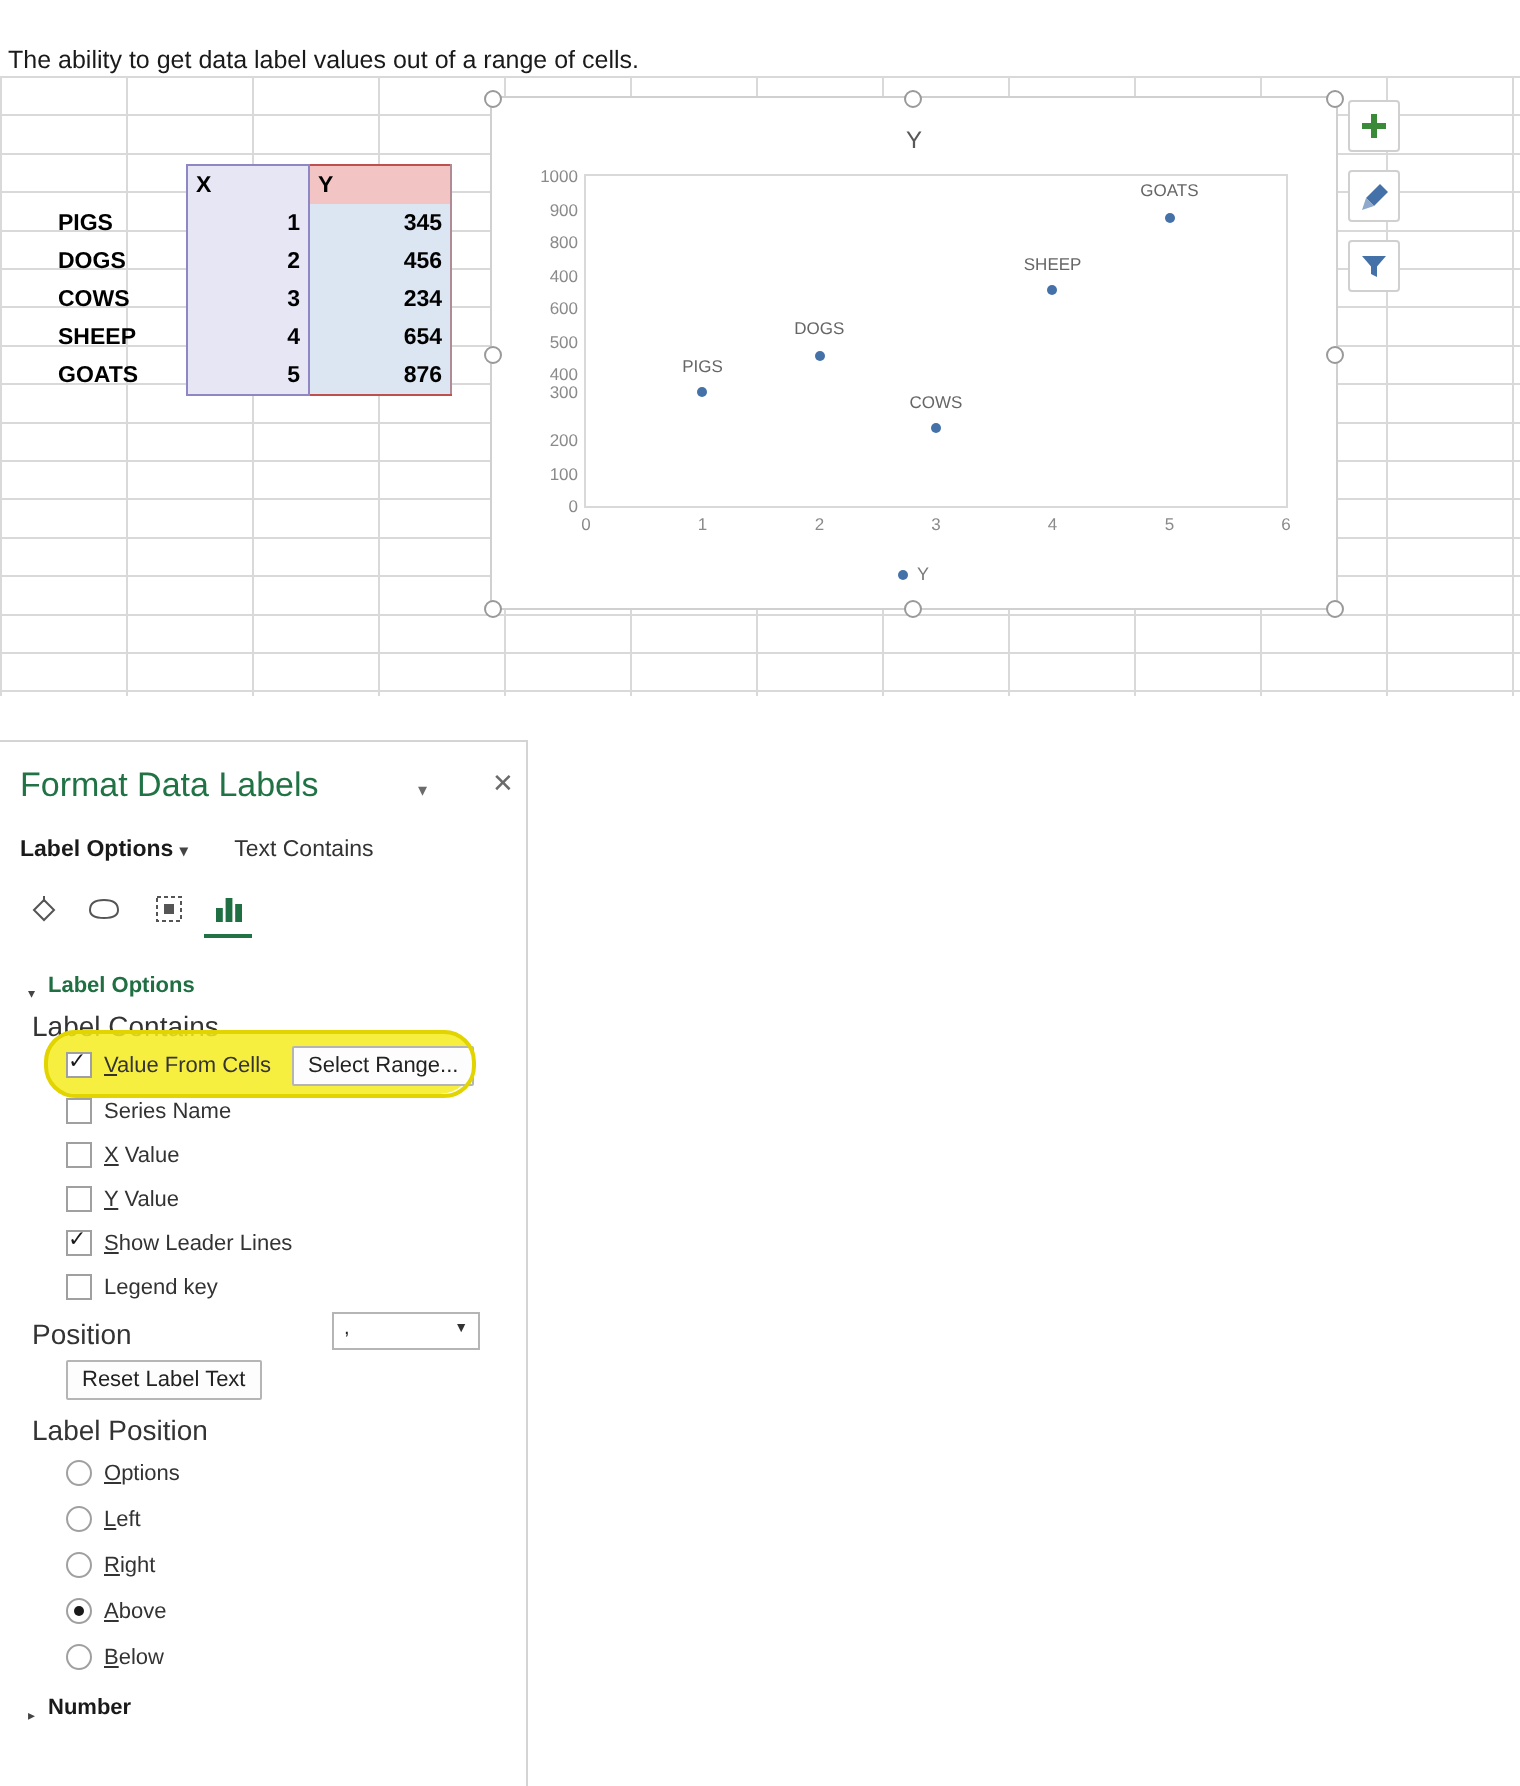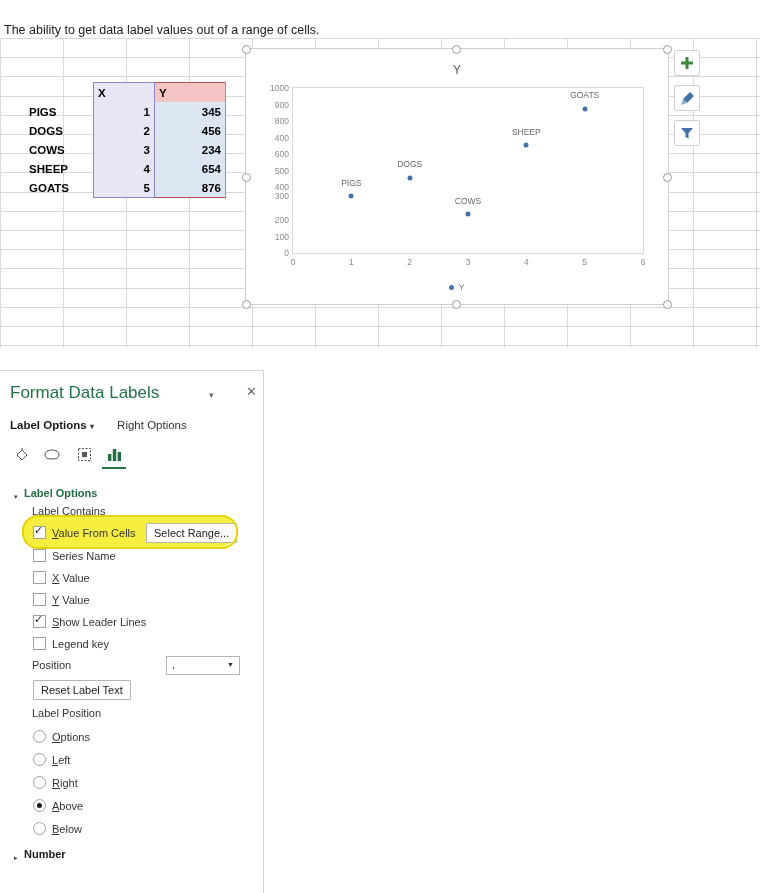--- a/index.html
+++ b/index.html
@@ -250,22 +250,22 @@
     font-weight: bold;
     color: #1a1a1a;
   }
   .sect-tri {
     position: absolute;
     font-size: 7px;
     color: #444;
   }
   .sublabel {
     position: absolute;
-    left: 32px;
-    font-size: 11px;
+    left: 16px;
+    font-size: 14px;
     color: #333;
   }
   .optrow {
     position: absolute;
     left: 33px;
     font-size: 11px;
     color: #333;
     display: flex;
     align-items: center;
     gap: 6px;
@@ -483,21 +483,21 @@
   </div>
 
   <div id="pane">
 
     <div id="pane-title">Format Data Labels</div>
     <div id="pane-chevron">▾</div>
     <div id="pane-close">✕</div>
 
     <div class="tabrow">
       <span class="tab"><span>Label Options</span> <span class="caret">▾</span></span>
-      <span class="tab inactive">Right Options</span>
+      <span class="tab inactive">Text Contains</span>
     </div>
 
     <div id="icon-row">
       <div class="ic" style="left:0px">
         <svg width="17" height="17" viewBox="0 0 17 17">
           <path d="M3 9 L8 4 L13 9 L8 14 Z" fill="none" stroke="#555" stroke-width="1"></path>
           <path d="M8 2 L8 5" stroke="#555" stroke-width="1"></path>
         </svg>
       </div>
       <div class="ic" style="left:30px">

